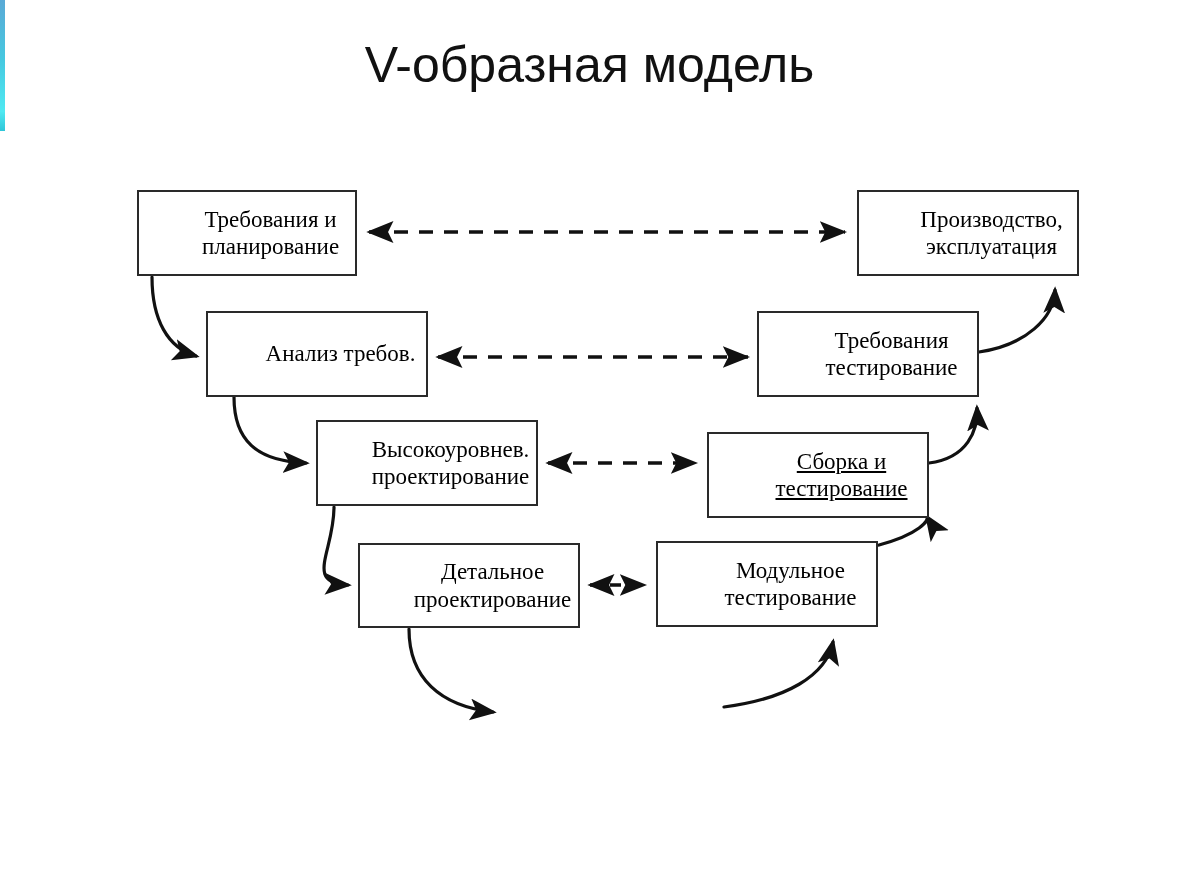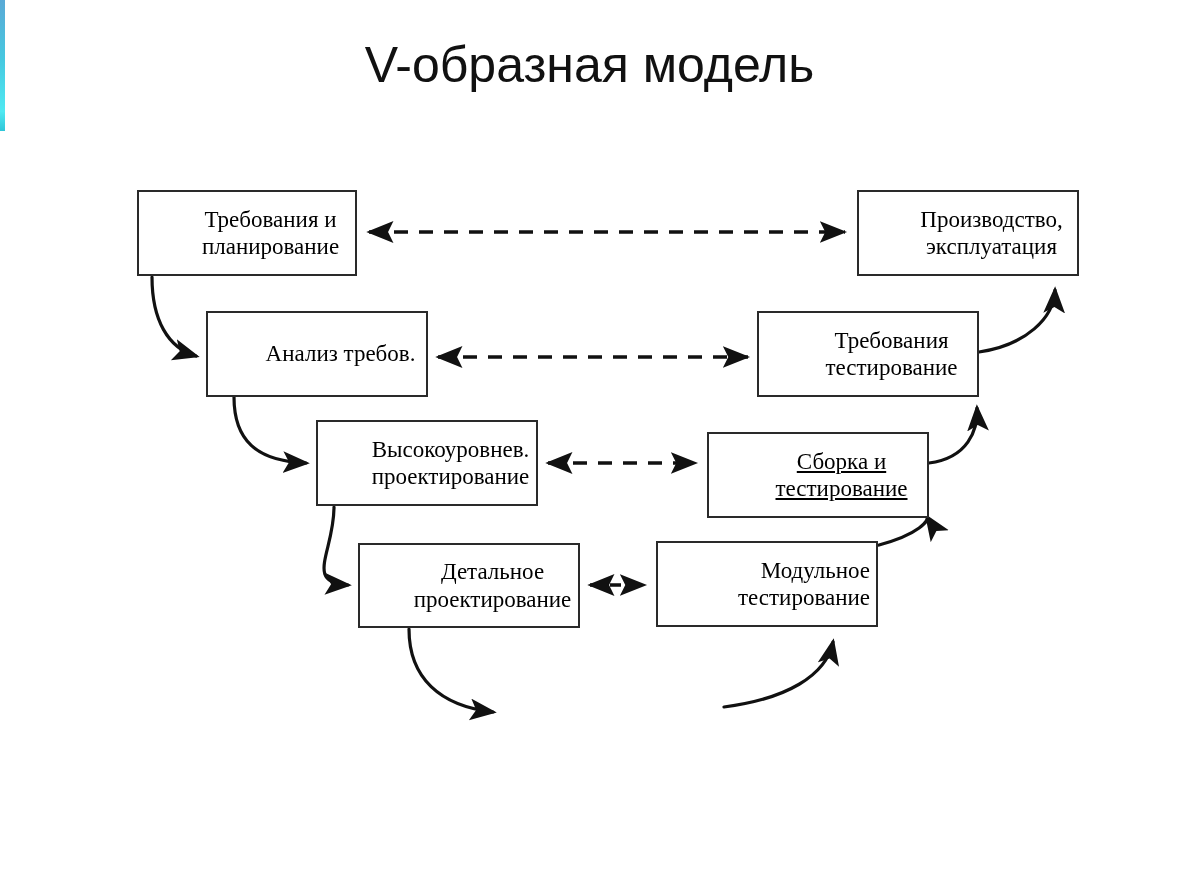--- a/index.html
+++ b/index.html
@@ -100,21 +100,21 @@
     <span class="ln">Высокоуровнев.</span>
     <span class="ln">проектирование</span>
   </div>
 
   <div class="node" style="left:358px;top:543px;width:222px;height:85px;">
     <span class="ln">Детальное</span>
     <span class="ln">проектирование</span>
   </div>
 
 
-  <div class="node" style="left:656px;top:541px;width:222px;height:86px;align-items:flex-end;">
+  <div class="node" style="left:656px;top:541px;width:222px;height:86px;">
     <span class="ln">Модульное</span>
     <span class="ln">тестирование</span>
   </div>
 
   <div class="node" style="left:707px;top:432px;width:222px;height:86px;text-decoration:underline;">
     <span class="ln">Сборка и</span>
     <span class="ln">тестирование</span>
   </div>
 
   <div class="node" style="left:757px;top:311px;width:222px;height:86px;">

